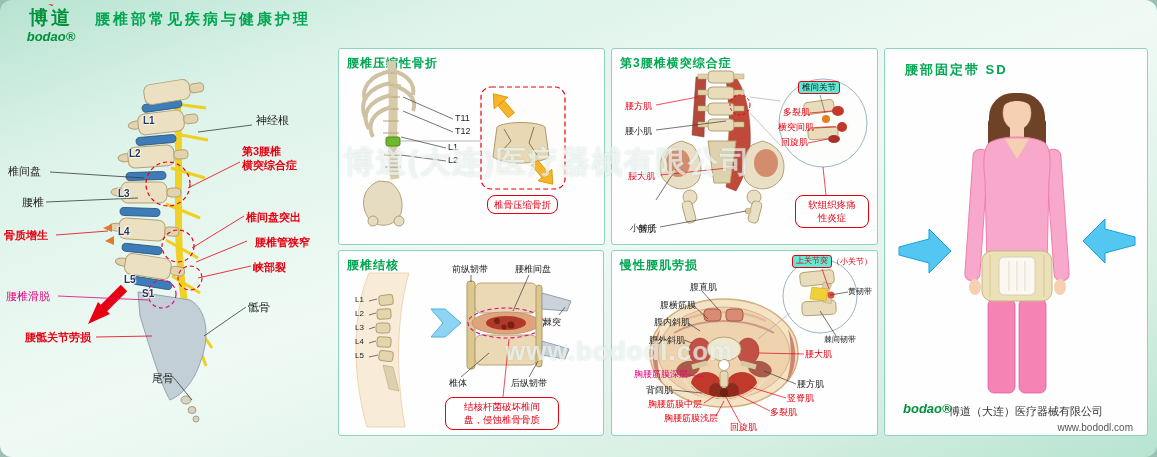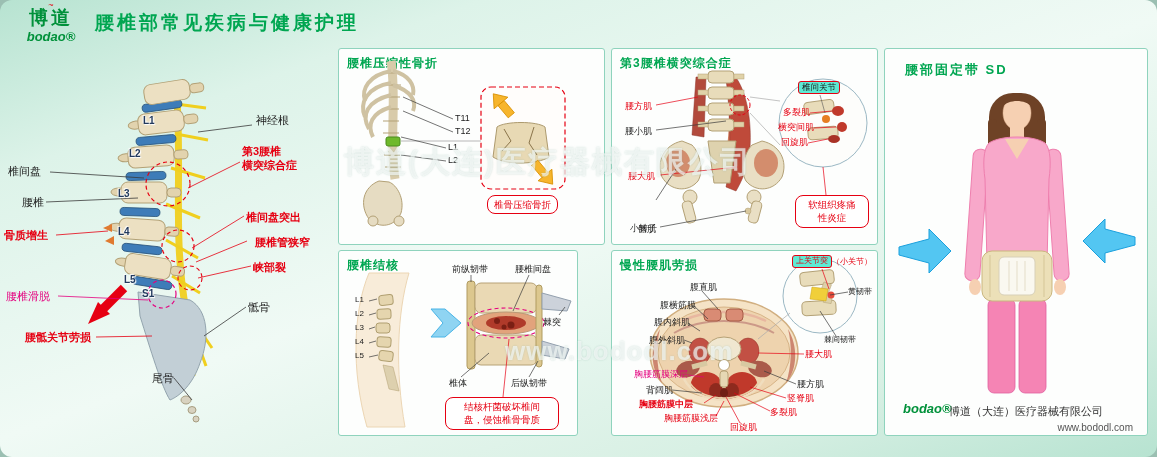--- a/index.html
+++ b/index.html
@@ -8,21 +8,21 @@
   .canvas { position:relative; width:1157px; height:457px; overflow:hidden; border-radius:12px;
     background:linear-gradient(160deg,#b7e3d1 0%,#ddf3e9 20%,#f0faf5 50%,#d8f0e4 80%,#b7e3d1 100%); }
   .abs { position:absolute; }
   svg { position:absolute; left:0; top:0; }
 
   
   .logo { position:absolute; left:18px; top:3px; width:66px; text-align:center; }
   .logo-cn { font-size:19px; font-weight:bold; color:#00913a; letter-spacing:3px; line-height:1.1; }
   .logo-bird { color:#e60012; font-size:9px; line-height:0.6; }
   .logo-en { font-size:13px; font-weight:bold; font-style:italic; color:#00913a; }
-  .page-title { position:absolute; left:95px; top:10px; font-size:19px; font-weight:bold;
+  .page-title { position:absolute; left:95px; top:10px; font-size:15px; font-weight:bold;
     color:#00a651; letter-spacing:3px; }
 
   
   .lbl { position:absolute; font-size:11px; line-height:1.25; color:#1c1c1c; white-space:pre-line; }
   .lbl.red { color:#e60012; font-weight:bold; }
   .lbl.magenta { color:#e4007f; font-weight:normal; }
   .vlabel { position:absolute; font-size:10px; font-weight:bold; color:#223a5e;
     text-shadow:0 0 2px #fff,1px 1px 1px #fff,-1px -1px 1px #fff; }
   .plbl { position:absolute; font-size:9px; line-height:1.2; color:#1c1c1c; white-space:pre-line; }
   .plbl.red { color:#e60012; }
@@ -295,21 +295,21 @@
     <div class="plbl" style="left:26px;top:147px;margin-top:28px;">髂肌</div>
     <div class="plbl" style="left:18px;top:174px;">小转子</div>
     <div class="badge" style="left:186px;top:32px;">椎间关节</div>
     <div class="plbl red" style="left:171px;top:58px;">多裂肌</div>
     <div class="plbl red" style="left:166px;top:73px;">横突间肌</div>
     <div class="plbl red" style="left:169px;top:88px;">回旋肌</div>
     <div class="callout" style="left:183px;top:146px;width:74px;">软组织疼痛
 性炎症</div>
   </div>
 
-  <div class="panel" style="left:338px;top:250px;width:240px;height:186px;">
+  <div class="panel" style="left:338px;top:250px;width:266px;height:186px;">
     <div class="panel-title">腰椎结核</div>
     <svg width="267" height="186" viewBox="0 0 267 186">
       <path d="M30,22 C14,60 12,120 28,176 L66,176 C56,120 58,62 70,22 Z" fill="#f8ecd9" stroke="#ecd6b4"></path>
       <g fill="#e5d5ae" stroke="#b09f70">
         <rect x="40" y="44" width="14" height="10" rx="3" transform="rotate(-6 47 49)"></rect>
         <rect x="38" y="58" width="14" height="10" rx="3" transform="rotate(-2 45 63)"></rect>
         <rect x="37" y="72" width="14" height="10" rx="3"></rect>
         <rect x="38" y="86" width="14" height="10" rx="3" transform="rotate(4 45 91)"></rect>
         <rect x="40" y="100" width="14" height="10" rx="3" transform="rotate(8 47 105)"></rect>
       </g>
@@ -412,21 +412,21 @@
         <line x1="192" y1="103" x2="146" y2="102"></line>
         <line x1="210" y1="18" x2="217" y2="38"></line>
       </g>
     </svg>
     <div class="plbl" style="left:78px;top:31px;">腹直肌</div>
     <div class="plbl" style="left:48px;top:49px;">腹横筋膜</div>
     <div class="plbl" style="left:42px;top:66px;">腹内斜肌</div>
     <div class="plbl" style="left:37px;top:84px;">腹外斜肌</div>
     <div class="plbl magenta" style="left:22px;top:118px;">胸腰筋膜深层</div>
     <div class="plbl" style="left:34px;top:134px;">背阔肌</div>
-    <div class="plbl red" style="left:27px;top:148px;font-weight:bold;">胸腰筋膜中层</div>
+    <div class="plbl red" style="left:36px;top:148px;">胸腰筋膜中层</div>
     <div class="plbl red" style="left:52px;top:162px;">胸腰筋膜浅层</div>
     <div class="plbl red" style="left:118px;top:171px;">回旋肌</div>
     <div class="plbl red" style="left:158px;top:156px;">多裂肌</div>
     <div class="plbl red" style="left:175px;top:142px;">竖脊肌</div>
     <div class="plbl" style="left:185px;top:128px;">腰方肌</div>
     <div class="plbl red" style="left:193px;top:98px;">腰大肌</div>
     <div class="badge" style="left:180px;top:4px;font-size:8px;color:#e60012;">上关节突</div>
     <div class="tlbl red" style="left:220px;top:6px;">（小关节）</div>
     <div class="tlbl" style="left:236px;top:36px;">黄韧带</div>
     <div class="tlbl" style="left:212px;top:84px;">棘间韧带</div>

